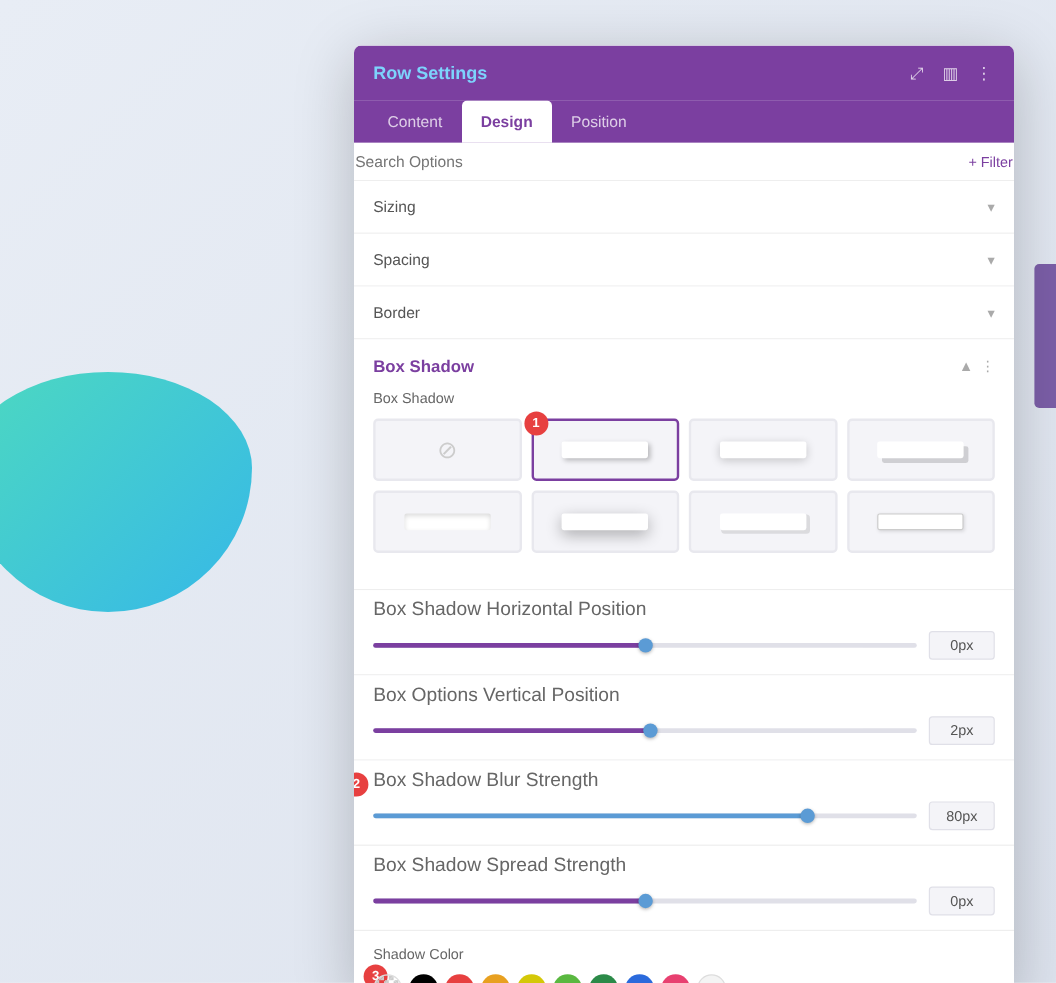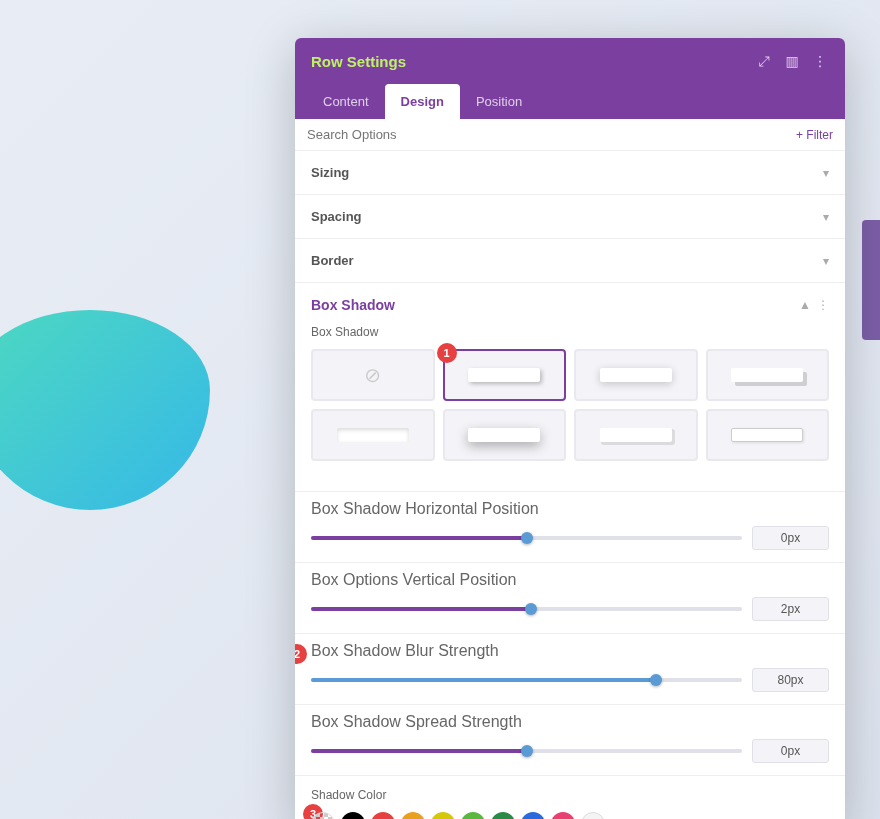--- a/index.html
+++ b/index.html
@@ -65,21 +65,21 @@
     
     .modal-header {
       background: #7b3fa0;
       padding: 14px 16px;
       display: flex;
       align-items: center;
       justify-content: space-between;
     }
 
     .modal-title {
-      color: #bef264;
+      color: #7dd3fc;
       font-size: 15px;
       font-weight: 600;
     }
 
     .modal-header-icons {
       display: flex;
       gap: 10px;
       align-items: center;
     }
 
@@ -110,21 +110,21 @@
     }
 
     .tab.active {
       background: #fff;
       color: #7b3fa0;
       font-weight: 600;
     }
 
     
     .search-bar {
-      padding: 8px 12px;
+      padding: 8px 1px;
       border-bottom: 1px solid #eee;
       display: flex;
       align-items: center;
       justify-content: space-between;
       background: #fff;
     }
 
     .search-input {
       border: none;
       outline: none;
@@ -156,21 +156,21 @@
       align-items: center;
       justify-content: space-between;
       padding: 14px 16px;
       border-bottom: 1px solid #eee;
       background: #fff;
       cursor: pointer;
     }
 
     .section-label {
       font-size: 13px;
-      font-weight: 700;
+      font-weight: 400;
       color: #555;
     }
 
     .chevron {
       color: #aaa;
       font-size: 12px;
     }
 
     
     .box-shadow-section {
@@ -313,21 +313,21 @@
       top: 50%;
       transform: translate(-50%, -50%);
       width: 12px;
       height: 12px;
       background: #5b9bd5;
       border-radius: 50%;
       box-shadow: 0 1px 3px rgba(0,0,0,0.3);
     }
 
     .slider-value {
-      width: 77px;
+      width: 55px;
       text-align: center;
       font-size: 12px;
       color: #555;
       background: #f4f4f8;
       border: 1px solid #e0e0e8;
       border-radius: 3px;
       padding: 4px 6px;
     }
 
     

